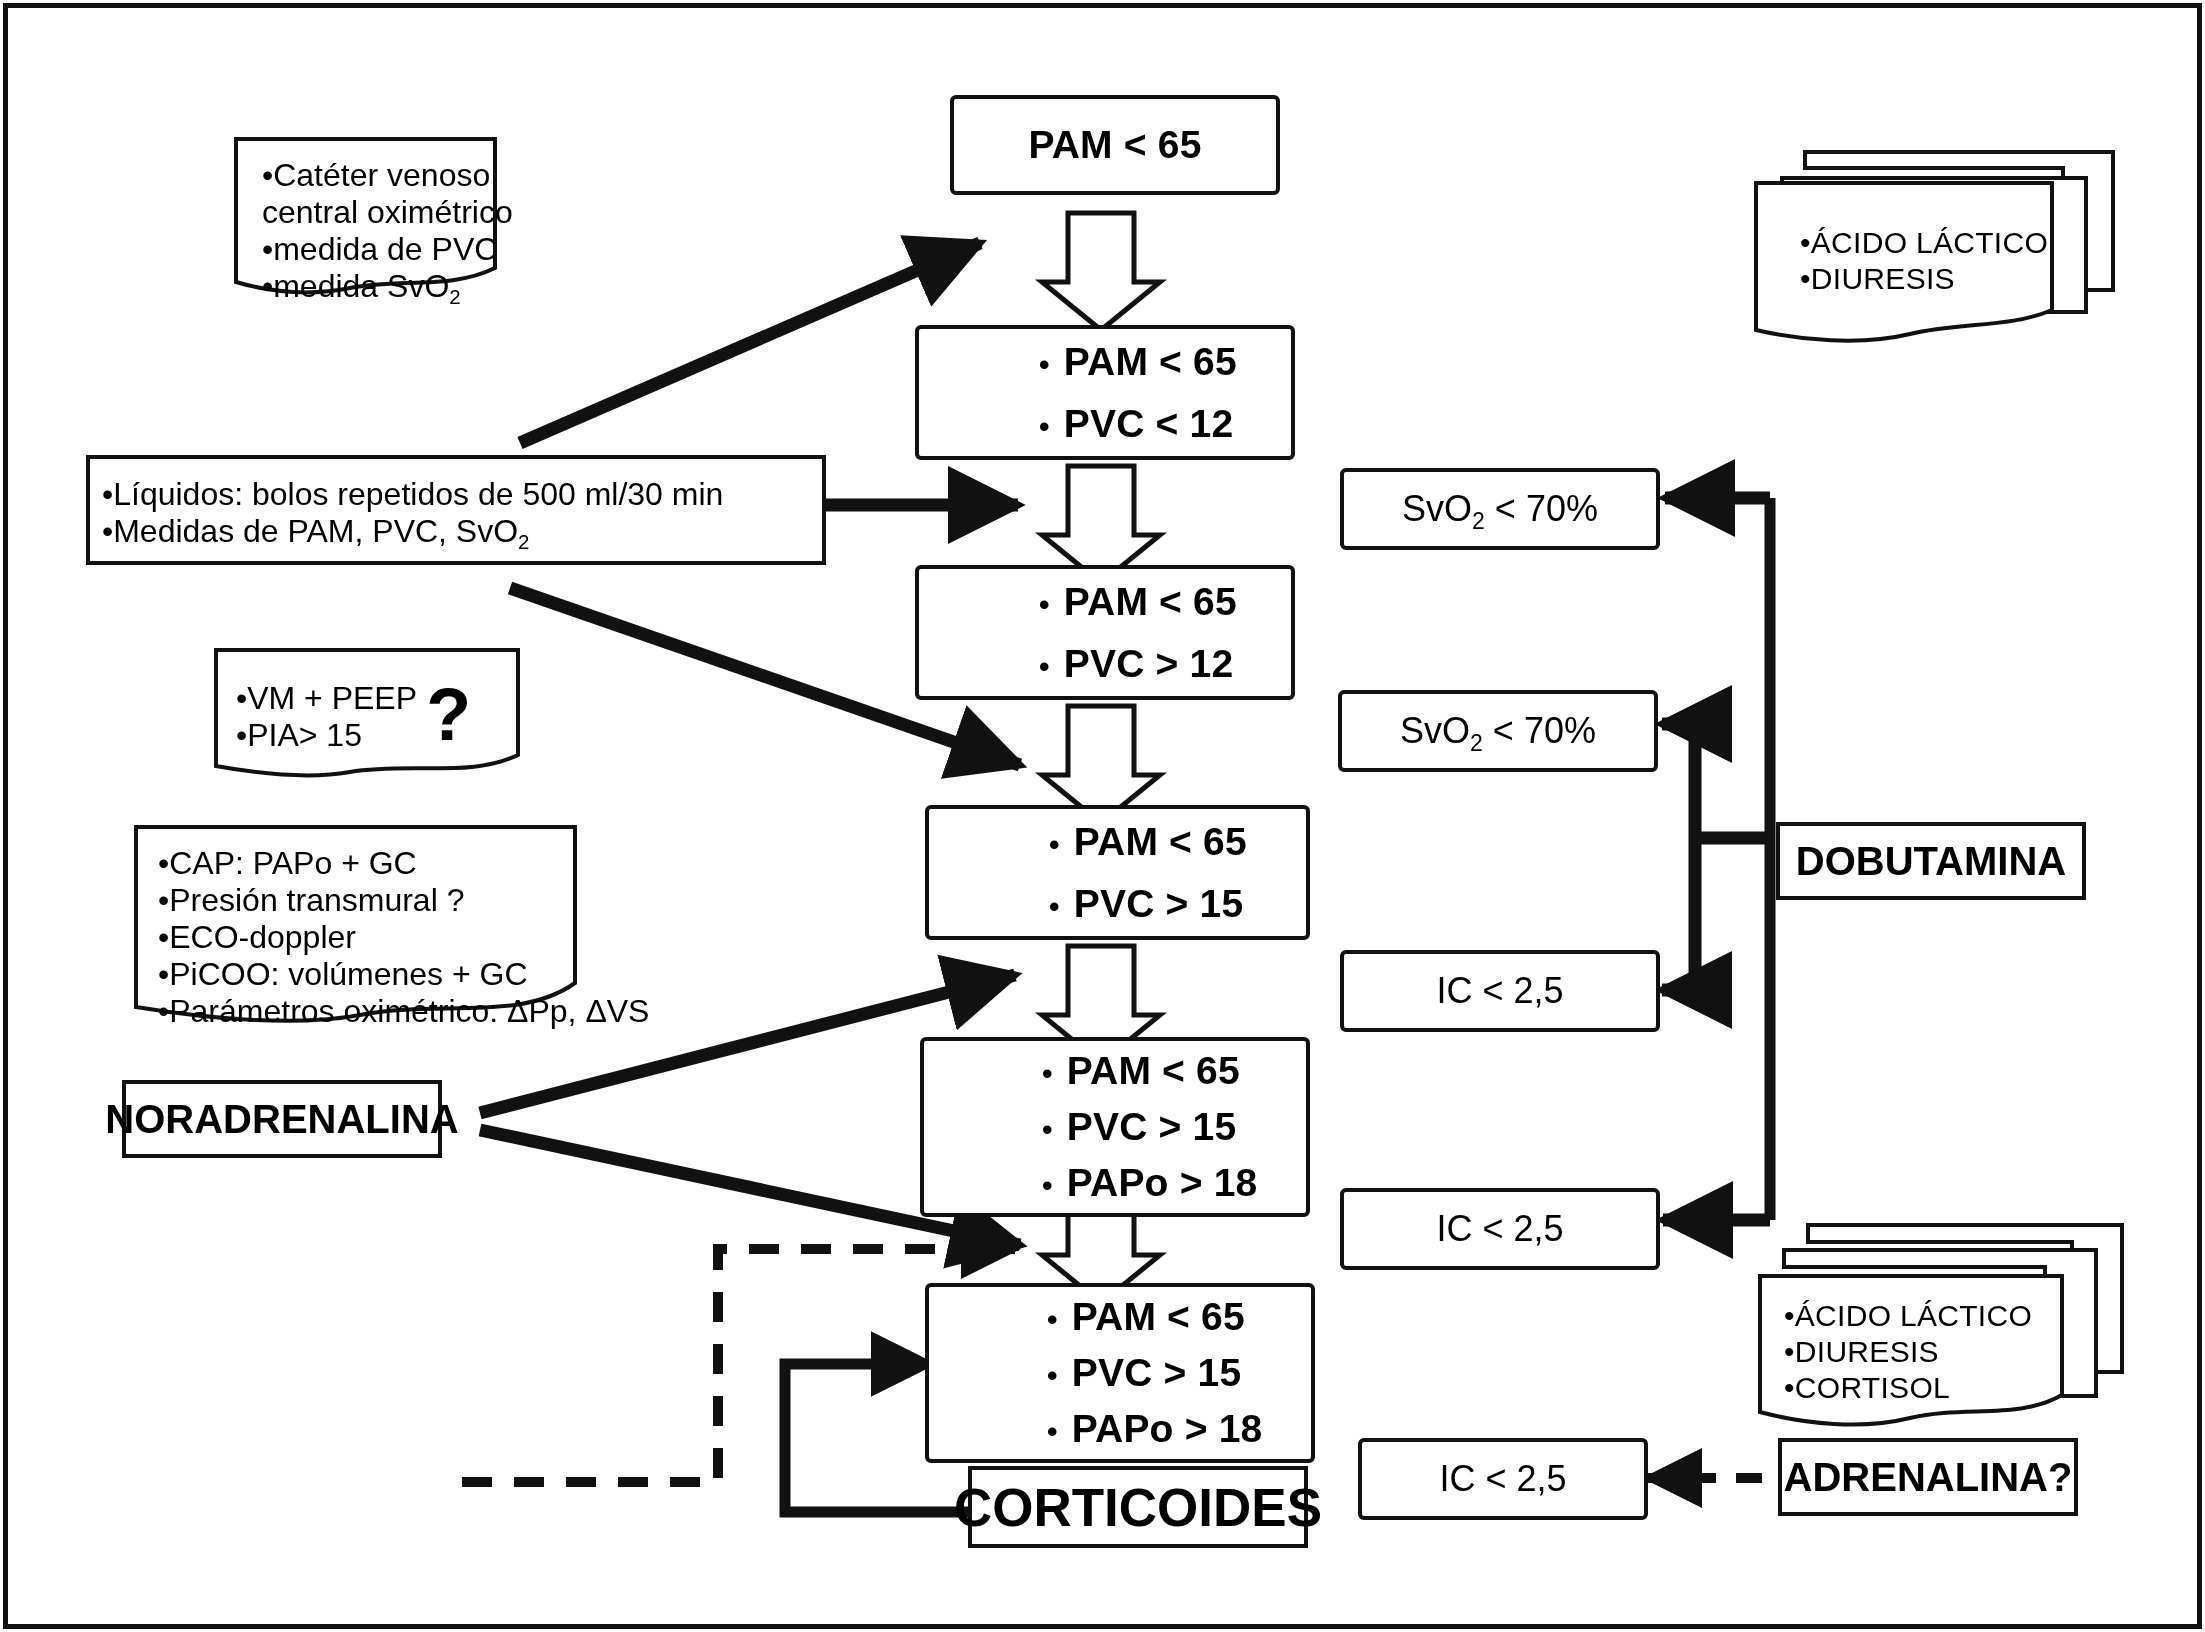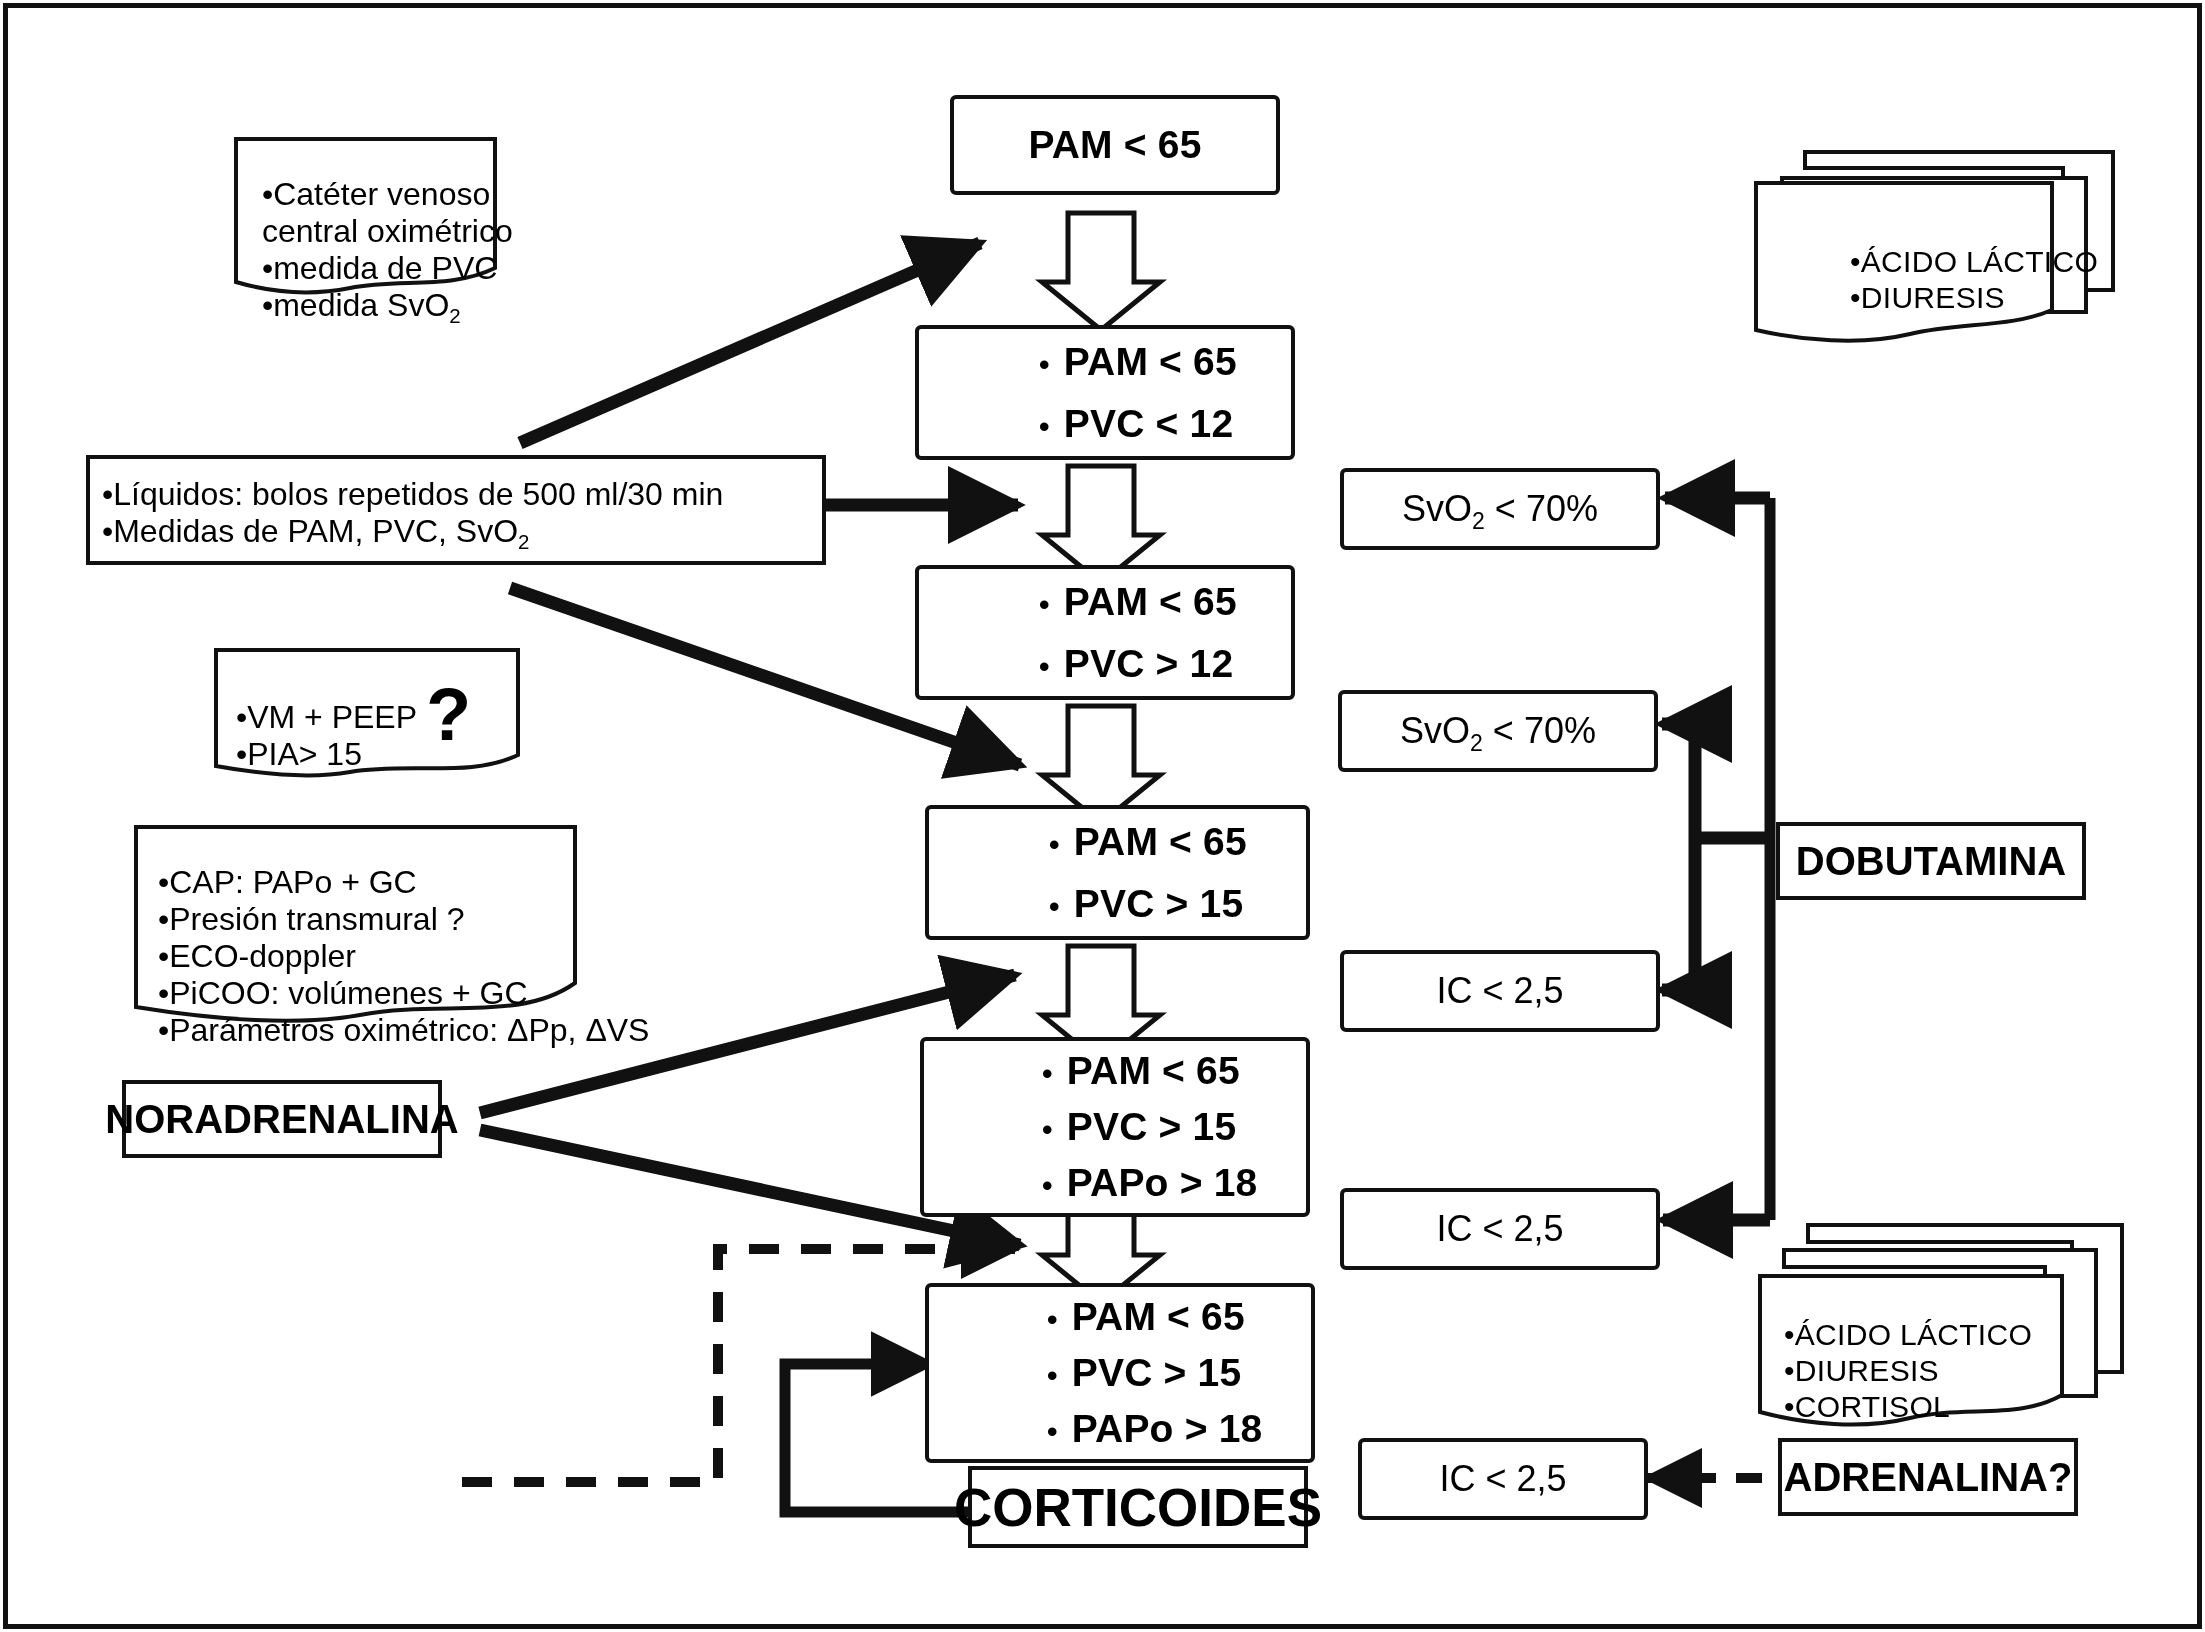--- a/index.html
+++ b/index.html
@@ -45,21 +45,21 @@
 
   
   .noteTxt{font-size:32px;line-height:1.16;font-weight:normal;}
   .noteTxt .b{display:block;white-space:nowrap;}
   .stackTxt{font-size:30px;line-height:1.2;font-weight:normal;letter-spacing:.3px;}
 
   sub{font-size:.64em;vertical-align:sub;line-height:0;}
 
   
   .paper{position:absolute;}
-  .paper .txt{position:absolute;left:26px;top:18px;margin-top:19px;}
+  .paper .txt{position:absolute;left:26px;top:18px;}
   .qmark{position:absolute;font-size:74px;font-weight:bold;line-height:1;}
 </style>
 </head>
 <body>
 
 <div id="stage">
 
   <svg class="layer" viewBox="0 0 2205 1632">
     <defs>
       <marker id="ah" viewBox="0 0 10 10" refX="9" refY="5" markerWidth="6" markerHeight="6" orient="auto-start-reverse">
@@ -225,21 +225,21 @@
   <div class="paper" style="left:136px;top:827px;width:440px;height:200px;">
     <div class="txt noteTxt" style="top:18px;left:22px;">
       <span class="b">•CAP: PAPo + GC</span>
       <span class="b">•Presión transmural ?</span>
       <span class="b">•ECO-doppler</span>
       <span class="b">•PiCOO: volúmenes + GC</span>
       <span class="b">•Parámetros oximétrico: ΔPp, ΔVS</span>
     </div>
   </div>
 
-  <div class="paper" style="left:1826px;top:183px;width:300px;height:150px;">
+  <div class="paper" style="left:1776px;top:183px;width:300px;height:150px;">
     <div class="txt stackTxt" style="top:42px;left:24px;">
       <span class="b">•ÁCIDO LÁCTICO</span>
       <span class="b">•DIURESIS</span>
     </div>
   </div>
 
   <div class="paper" style="left:1760px;top:1276px;width:305px;height:160px;">
     <div class="txt stackTxt" style="top:22px;left:24px;">
       <span class="b">•ÁCIDO LÁCTICO</span>
       <span class="b">•DIURESIS</span>

